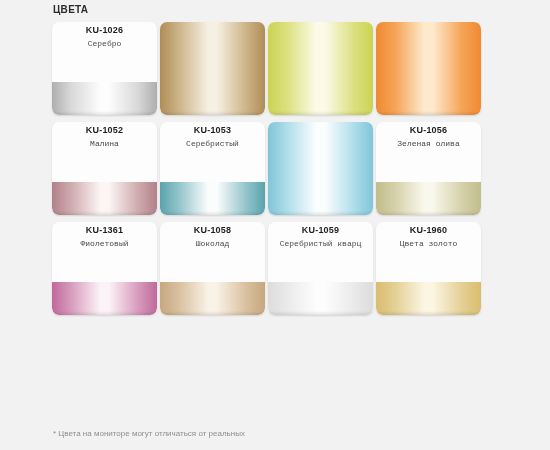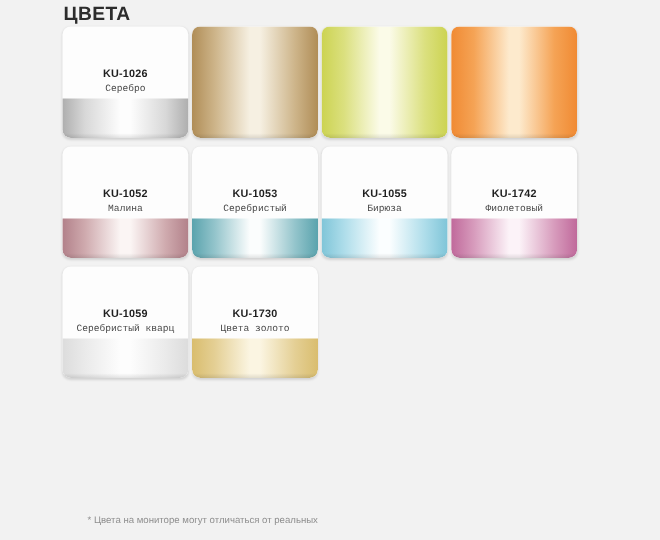--- a/index.html
+++ b/index.html
@@ -16,21 +16,21 @@
   #page {
     position: relative;
     width: 550px;
     height: 450px;
     box-sizing: border-box;
   }
   #section-title {
     position: absolute;
     left: 53px;
     top: 4px;
-    font-size: 16px;
+    font-size: 10px;
     font-weight: bold;
     color: #2c2c2c;
     letter-spacing: 0.3px;
   }
   #grid {
     position: absolute;
     left: 52px;
     top: 22px;
     width: 446px;
     display: flex;
@@ -46,21 +46,21 @@
     display: flex;
     flex-direction: column;
     overflow: hidden;
     position: relative;
   }
   .card-text {
     flex: 0 0 60px;
     display: flex;
     flex-direction: column;
     align-items: center;
-    justify-content: flex-end;
+    justify-content: flex-start;
     padding-top: 2px;
     box-sizing: border-box;
   }
   .card-code {
     font-size: 9px;
     font-weight: bold;
     color: #1f1f1f;
     letter-spacing: 0.2px;
     line-height: 13px;
     white-space: nowrap;
@@ -87,21 +87,20 @@
     border-bottom-left-radius: 7px;
     border-bottom-right-radius: 7px;
   }
   #footnote {
     position: absolute;
     left: 53px;
     top: 429px;
     font-size: 8px;
     color: #8f8f8f;
     white-space: nowrap;
-    margin-left: 20px;
   }
 </style>
 </head>
 <body>
 
 <div id="page">
 
   <div id="section-title">ЦВЕТА</div>
 
   <div id="grid">
@@ -129,43 +128,53 @@
         <div class="swatch" style="background: linear-gradient(to right, rgb(178, 129, 138) 0%, rgb(207, 170, 174) 18%, rgb(251, 245, 244) 46%, rgb(251, 245, 244) 54%, rgb(207, 170, 174) 82%, rgb(178, 129, 138) 100%);"></div>
       </div>
       <div class="card">
         <div class="card-text">
           <div class="card-code">KU-1053</div>
           <div class="card-name">Серебристый</div>
         </div>
         <div class="swatch" style="background: linear-gradient(to right, rgb(90, 163, 173) 0%, rgb(147, 196, 203) 18%, rgb(251, 253, 253) 46%, rgb(251, 253, 253) 54%, rgb(147, 196, 203) 82%, rgb(90, 163, 173) 100%);"></div>
       </div>
       <div class="card">
-        <div class="card-text">
-          <div class="card-code">KU-1055</div>
-          <div class="card-name">Бирюза</div>
-        </div>
         <div class="swatch" style="background: linear-gradient(to right, rgb(127, 197, 216) 0%, rgb(174, 221, 234) 18%, rgb(251, 254, 255) 46%, rgb(251, 254, 255) 54%, rgb(174, 221, 234) 82%, rgb(127, 197, 216) 100%);"></div>
       </div>
       <div class="card">
         <div class="card-text">
-          <div class="card-code">KU-1742</div>
+          <div class="card-code">KU-1056</div>
+          <div class="card-name">Зеленая олива</div>
+        </div>
+        <div class="swatch" style="background: linear-gradient(to right, rgb(194, 189, 141) 0%, rgb(212, 208, 169) 18%, rgb(249, 248, 236) 46%, rgb(249, 248, 236) 54%, rgb(212, 208, 169) 82%, rgb(194, 189, 141) 100%);"></div>
+      </div>
+      <div class="card">
+        <div class="card-text">
+          <div class="card-code">KU-1361</div>
           <div class="card-name">Фиолетовый</div>
         </div>
         <div class="swatch" style="background: linear-gradient(to right, rgb(192, 105, 155) 0%, rgb(215, 155, 188) 18%, rgb(252, 243, 248) 46%, rgb(252, 243, 248) 54%, rgb(215, 155, 188) 82%, rgb(192, 105, 155) 100%);"></div>
+      </div>
+      <div class="card">
+        <div class="card-text">
+          <div class="card-code">KU-1058</div>
+          <div class="card-name">Шоколад</div>
+        </div>
+        <div class="swatch" style="background: linear-gradient(to right, rgb(199, 167, 127) 0%, rgb(217, 192, 160) 18%, rgb(249, 242, 230) 46%, rgb(249, 242, 230) 54%, rgb(217, 192, 160) 82%, rgb(199, 167, 127) 100%);"></div>
       </div>
       <div class="card">
         <div class="card-text">
           <div class="card-code">KU-1059</div>
           <div class="card-name">Серебристый кварц</div>
         </div>
         <div class="swatch" style="background: linear-gradient(to right, rgb(220, 220, 220) 0%, rgb(234, 234, 234) 18%, rgb(253, 253, 253) 46%, rgb(253, 253, 253) 54%, rgb(234, 234, 234) 82%, rgb(220, 220, 220) 100%);"></div>
       </div>
       <div class="card">
         <div class="card-text">
-          <div class="card-code">KU-1730</div>
+          <div class="card-code">KU-1960</div>
           <div class="card-name">Цвета золото</div>
         </div>
         <div class="swatch" style="background: linear-gradient(to right, rgb(217, 189, 110) 0%, rgb(228, 207, 148) 18%, rgb(251, 245, 226) 46%, rgb(251, 245, 226) 54%, rgb(228, 207, 148) 82%, rgb(217, 189, 110) 100%);"></div>
       </div>
     </div>
 
   <div id="footnote">* Цвета на мониторе могут отличаться от реальных</div>
 
 </div>
 

